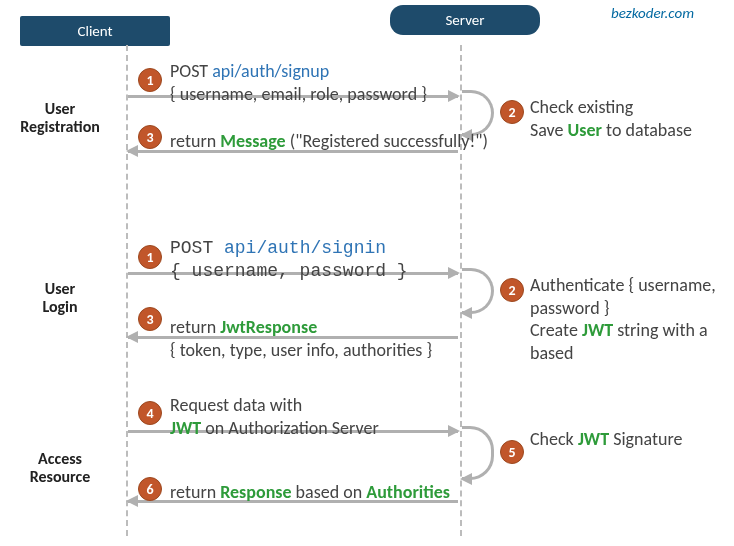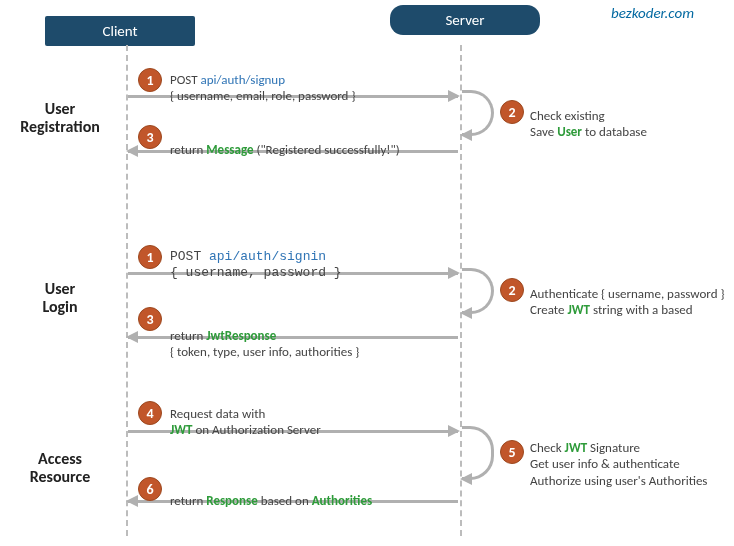--- a/index.html
+++ b/index.html
@@ -94,34 +94,33 @@
     border-radius: 50%;
     font-weight: bold;
     font-size: 14px;
     display: flex;
     align-items: center;
     justify-content: center;
     border: 1px solid #9c481f;
   }
   .msg {
     position: absolute;
-    font-size: 13px;
+    font-size: 18px;
     line-height: 1.25;
     color: #444;
-    margin-top: 12px;
   }
   .endpoint { color: #2f74b5; }
   .hl-green { color: #2e9b3a; font-weight: bold; }
 </style>
 </head>
 <body>
 
 <div class="watermark">bezkoder.com</div>
 
-<div class="header-bar" style="position:absolute; left:20px; top:16px; width:150px;margin-left:25px;">Client</div>
+<div class="header-bar" style="position:absolute; left:20px; top:16px; width:150px;">Client</div>
 <div class="header-bar" style="position:absolute; left:390px; top:5px; width:150px;border-radius:13px;">Server</div>
 
 <div class="lifeline" style="left:126px;"></div>
 <div class="lifeline" style="left:460px;"></div>
 
 <div class="section-label" style="left:5px; top:100px; white-space:pre-line;">User
 Registration</div>
 
 <div class="arrow right" style="left:128px; top:95px; width:330px;"></div>
 <div class="step-num" style="left:138px; top:68px;">1</div>
@@ -174,21 +173,20 @@
 <div class="step-num" style="left:138px; top:401px;">4</div>
 <div class="msg" style="left:170px; top:394px;">
   <span>Request  data with</span><br>
   <span class="hl-green">JWT</span><span> on Authorization Server</span>
 </div>
 
 <div class="selfloop" style="left:462px; top:426px; height:54px;"></div>
 <div class="step-num" style="left:500px; top:440px;">5</div>
 <div class="msg" style="left:530px; top:428px;">
   <span>Check </span><span class="hl-green">JWT</span><span> Signature</span><br>
-  <span>Get user info &amp; authenticate</span><br>
-  <span>Authorize using user's Authorities</span>
+  <br>
 </div>
 
 <div class="arrow left" style="left:128px; top:500px; width:330px;"></div>
 <div class="step-num" style="left:138px; top:477px;">6</div>
 <div class="msg" style="left:170px; top:481px;">
   <span>return </span><span class="hl-green">Response</span><span> based on </span><span class="hl-green">Authorities</span>
 </div>
 
 </body></html>

